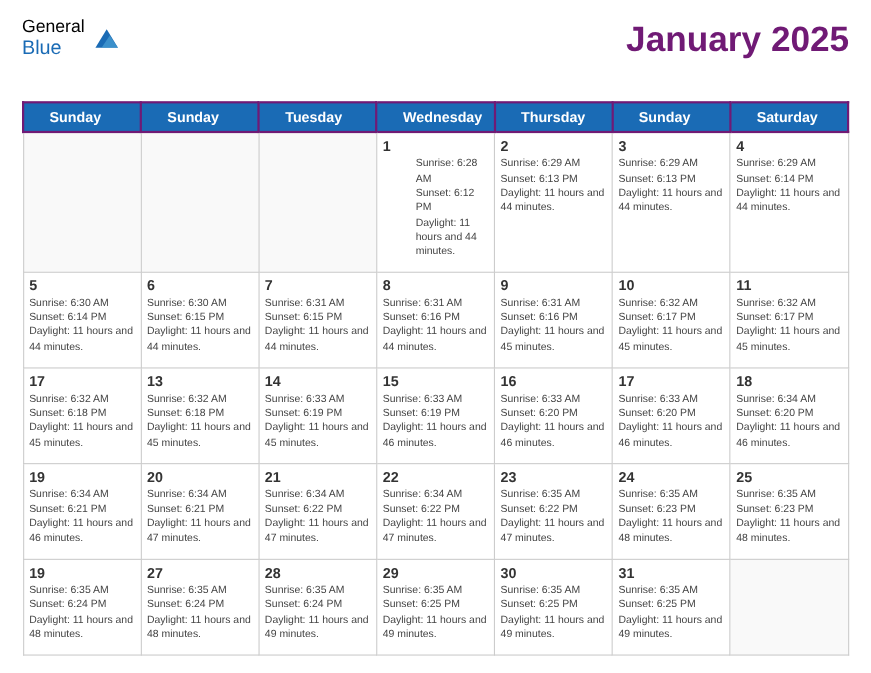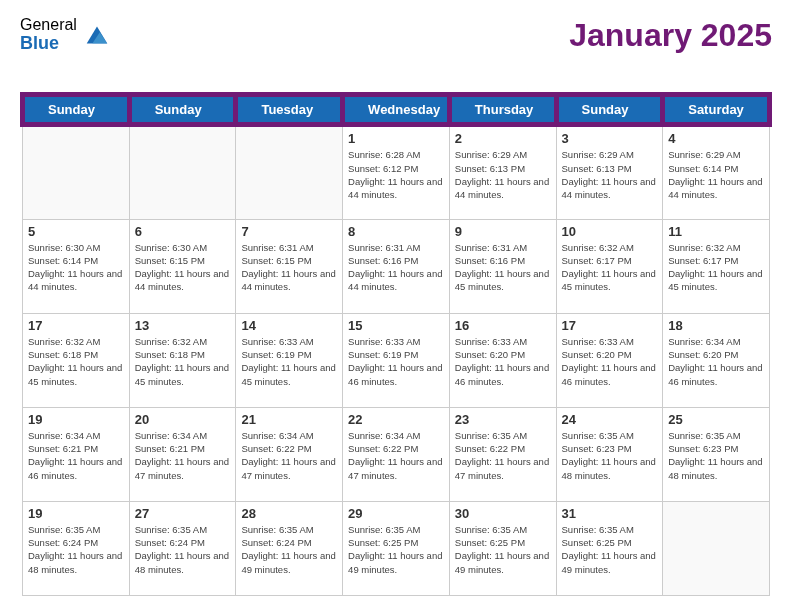--- a/index.html
+++ b/index.html
@@ -29,21 +29,21 @@
       align-items: center;
       gap: 4px;
     }
     .logo-text {
       display: flex;
       flex-direction: column;
       line-height: 1.1;
     }
     .logo-blue {
       font-size: 18px;
-      font-weight: bold;
+      font-weight: normal;
       color: #1a6bb5;
     }
     .logo-icon {
       width: 28px;
       height: 28px;
       margin-left: 2px;
     }
     .title-section {
       text-align: right;
     }
@@ -63,21 +63,21 @@
       flex: 1;
       table-layout: fixed;
     }
     .calendar th {
       background: #1a6bb5;
       color: #fff;
       text-align: left;
       padding: 5px 23px;
       font-size: 13px;
       font-weight: bold;
-      border: 5px solid #701a75;
+      border: 2px solid #701a75;
     }
     .calendar td {
       border: 1px solid #ccc;
       vertical-align: top;
       padding: 4px 5px;
       font-size: 10px;
       color: #333;
       height: 82px;
     }
     .day-number {
@@ -128,21 +128,21 @@
         <th>Saturday</th>
       </tr>
     </thead>
     <tbody id="calendar-body">
     <tr>
           <td class="empty-cell"></td>
           <td class="empty-cell"></td>
           <td class="empty-cell"></td>
           <td>
             <span class="day-number">1</span>
-            <div class="day-info" style="white-space: pre-line;">Sunrise: 6:28 AM
+            <div class="day-info" style="white-space: pre-line; margin-left: 30px;">Sunrise: 6:28 AM
 Sunset: 6:12 PM
 Daylight: 11 hours and 44 minutes.</div>
           </td>
           <td>
             <span class="day-number">2</span>
             <div class="day-info" style="white-space: pre-line;">Sunrise: 6:29 AM
 Sunset: 6:13 PM
 Daylight: 11 hours and 44 minutes.</div>
           </td>
           <td>

